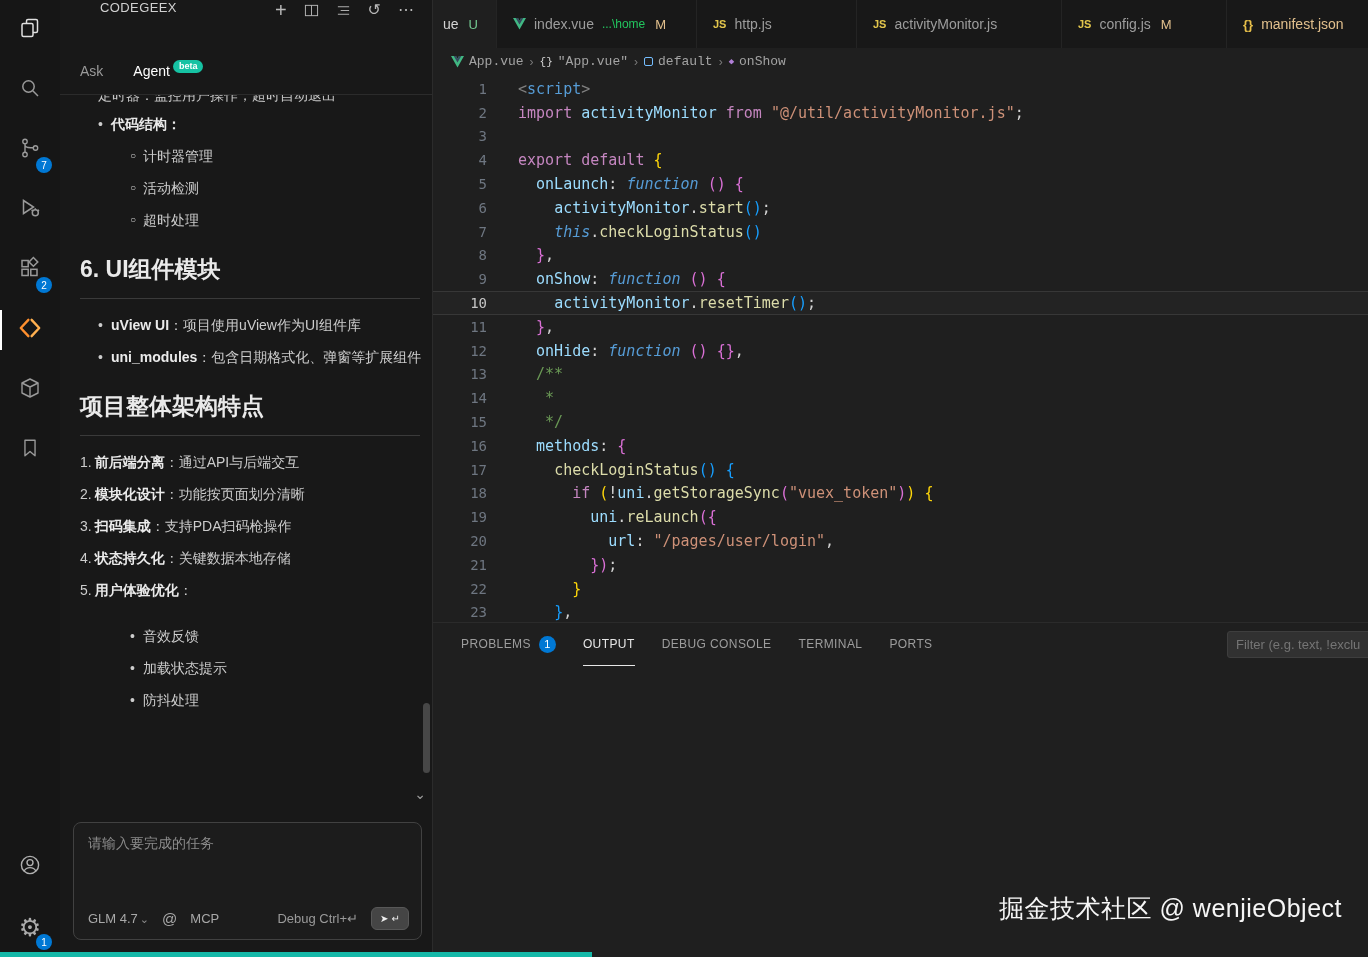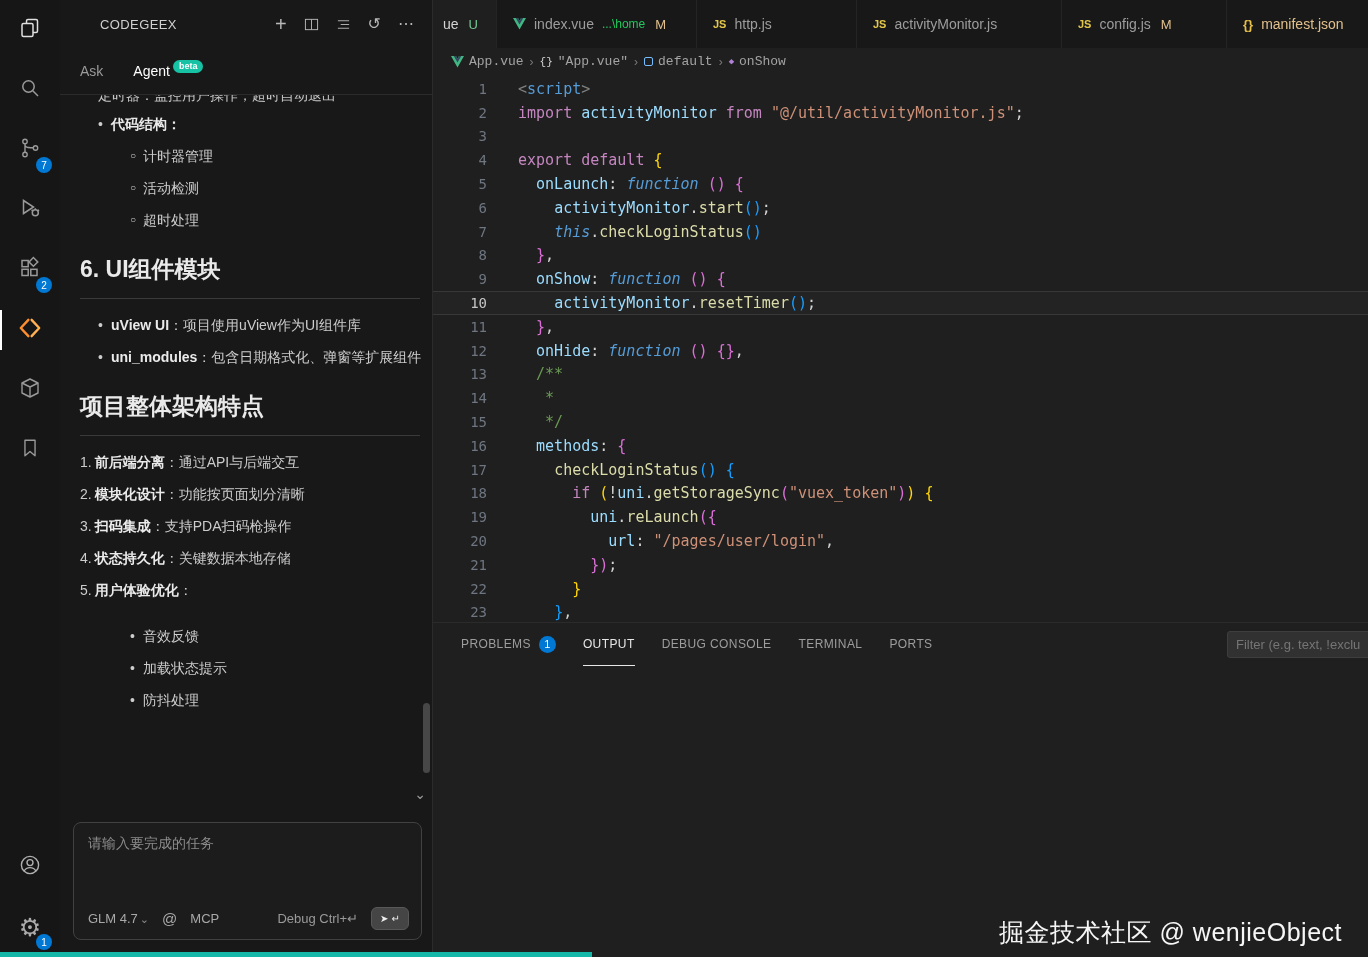--- a/index.html
+++ b/index.html
@@ -11,21 +11,21 @@
   .activitybar { width:60px; background:#161616; display:flex; flex-direction:column; align-items:center; flex:none; }
   .abitem { position:relative; width:60px; height:60px; display:flex; align-items:center; justify-content:center; cursor:pointer; }
   .abitem.active::before { content:''; position:absolute; left:0; top:10px; bottom:10px; width:2px; background:#ffffff; }
   .abbadge { position:absolute; right:8px; bottom:7px; background:#0078d4; color:#fff; font-size:10px; min-width:16px; height:16px;
     border-radius:9px; display:flex; align-items:center; justify-content:center; padding:0 3px; }
   .abspacer { flex:1; }
   .gear { font-size:25px; color:#ababab; line-height:1; }
 
   
   .sidebar { width:373px; background:#181818; border-right:1px solid #2b2b2b; display:flex; flex-direction:column; position:relative; flex:none; }
-  .sb-header { height:48px; display:flex; align-items:center; padding:0 18px 0 40px; flex:none;gap:34px; }
+  .sb-header { height:48px; display:flex; align-items:flex-start; padding:0 18px 0 40px; flex:none;gap:34px; }
   .sb-title { font-size:13px; color:#d0d0d0; letter-spacing:.4px; }
   .sb-tools { margin-left:auto; display:flex; align-items:center; gap:17px; }
   .hic { color:#b8b8b8; font-size:16px; line-height:1; cursor:pointer; display:flex; align-items:center; }
   .hic.plus { font-size:20px; font-weight:300; }
   .sb-tabs { height:47px; display:flex; align-items:center; gap:30px; padding-left:20px; border-bottom:1px solid #2b2b2b; flex:none; }
   .sbtab { font-size:14px; color:#9a9a9a; cursor:pointer; }
   .sbtab.active { color:#ffffff; font-weight:500; }
   .beta { display:inline-block; background:#16c2a3; color:#fff; font-size:9px; padding:1px 6px 2px; border-radius:8px;
     transform:translateY(-7px); margin-left:3px; font-weight:700; }
 
@@ -96,21 +96,21 @@
   .panel { height:335px; border-top:1px solid #2b2b2b; display:flex; flex-direction:column; background:#1f1f1f; flex:none; }
   .panel-tabs { height:43px; display:flex; align-items:flex-start; padding-left:28px; position:relative; overflow:hidden; flex:none; }
   .ptab { height:100%; display:flex; align-items:center; margin-right:27px; font-size:12px; letter-spacing:.4px; color:#9d9d9d;
     border-bottom:1px solid transparent; cursor:pointer; }
   .ptab.pactive { color:#e7e7e7; border-bottom-color:#e7e7e7; }
   .pbadge { margin-left:8px; background:#0078d4; color:#fff; border-radius:50%; width:17px; height:17px; display:flex;
     align-items:center; justify-content:center; font-size:11px; letter-spacing:0; }
   .pfilter { position:absolute; left:794px; top:8px; width:200px; height:27px; background:#313131; border:1px solid #3e3e3e;
     border-radius:3px; color:#989898; font-size:13px; padding:0 8px; outline:none; font-family:"Liberation Sans",sans-serif; }
   .panel-body { flex:1; position:relative; }
-  .watermark { position:absolute; right:26px; bottom:8px; font-size:25px; color:#f6f6f6; font-weight:500; letter-spacing:.5px; }
+  .watermark { position:absolute; right:26px; bottom:32px; font-size:25px; color:#f6f6f6; font-weight:500; letter-spacing:.5px; }
 
   .statusstrip { position:absolute; left:0; bottom:0; width:592px; height:5px; background:#15b8a8; z-index:6; }
 </style>
 </head>
 <body>
 
 <div class="app">
 
   <div class="activitybar">
     <div class="abitem">

